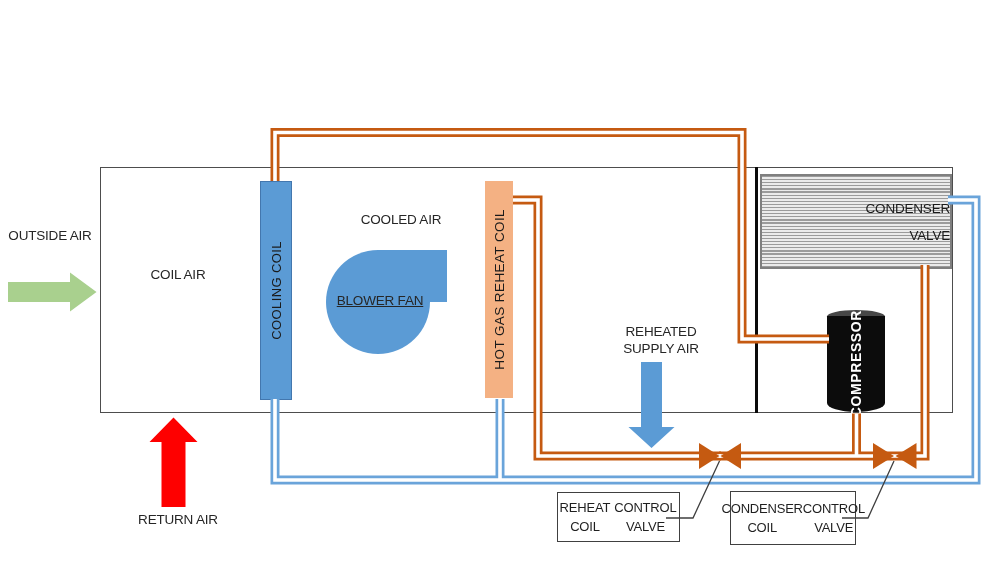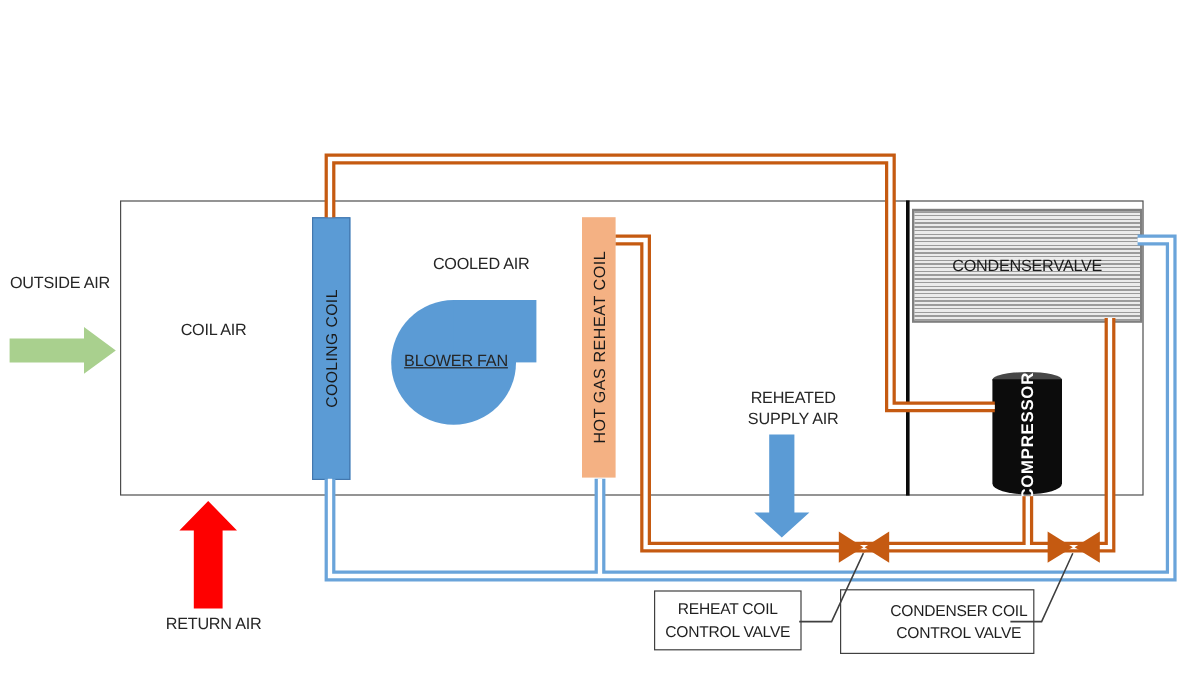--- a/index.html
+++ b/index.html
@@ -21,35 +21,35 @@
     display:flex;align-items:center;justify-content:center;}
   .vtext{writing-mode:vertical-rl;transform:rotate(180deg);font-size:13px;letter-spacing:0.4px;white-space:nowrap;color:#1a1a1a;}
 
   
   .fan-circle{position:absolute;left:326px;top:250px;width:104px;height:104px;border-radius:50%;background:#5b9bd5;}
   .fan-rect{position:absolute;left:378px;top:250px;width:69px;height:52px;background:#5b9bd5;}
 
   
   .condenser{position:absolute;left:760px;top:174px;width:188px;height:91px;border:2px solid #7f7f7f;
     background:repeating-linear-gradient(to bottom,#9b9b9b 0,#9b9b9b 1.2px,#ebebeb 1.2px,#ebebeb 3.1px);
-    display:flex;flex-direction:row;align-items:center;justify-content:center;}
+    display:flex;flex-direction:column;align-items:flex-end;justify-content:center;}
   .condenser .lbl-line{font-size:13.5px;line-height:27px;letter-spacing:-0.2px;color:#1a1a1a;}
 
   
   .compressor{position:absolute;left:827px;top:310px;width:58px;height:102px;}
   .compressor-cap{position:absolute;left:0;top:0;width:100%;height:13px;border-radius:50%;background:#474747;}
   .compressor-body{position:absolute;left:0;top:6px;width:100%;height:96px;background:#0c0c0c;
     border-radius:0 0 50% 50% / 0 0 9px 9px;display:flex;align-items:center;justify-content:center;}
   .compressor-body .vtext{color:#fff;font-size:14px;font-weight:700;letter-spacing:0.6px;}
 
   
-  .callout{position:absolute;background:#fff;border:1.5px solid #404040;display:flex;flex-direction:column;
-    align-items:center;justify-content:center;text-align:center;font-size:13px;line-height:19px;letter-spacing:-0.2px;color:#1f1f1f;}
+  .callout{position:absolute;background:#fff;border:1.5px solid #404040;display:flex;flex-direction:row;
+    align-items:center;justify-content:center;text-align:center;font-size:13px;line-height:19px;letter-spacing:-0.2px;color:#1f1f1f;margin-left:12px;}
   .callout-reheat{left:545px;top:492px;width:121px;height:48px;}
-  .callout-condenser{left:700px;top:491px;width:124px;height:52px;padding-left:36px;}
+  .callout-condenser{left:718px;top:491px;width:124px;height:52px;}
 
   .overlay{position:absolute;left:0;top:0;width:1000px;height:562px;pointer-events:none;}
 
   
   .outside-air{left:2px;top:228px;width:96px;}
   .mixed-air{left:128px;top:267px;width:100px;}
   .cooled-air{left:355px;top:212px;width:92px;}
   .blower-fan{left:330px;top:293px;width:100px;text-decoration:underline;}
   .reheated-supply{left:608px;top:323px;width:86px;line-height:17px;margin-left:10px;}
   .return-air{left:112px;top:512px;width:94px;margin-left:19px;}

